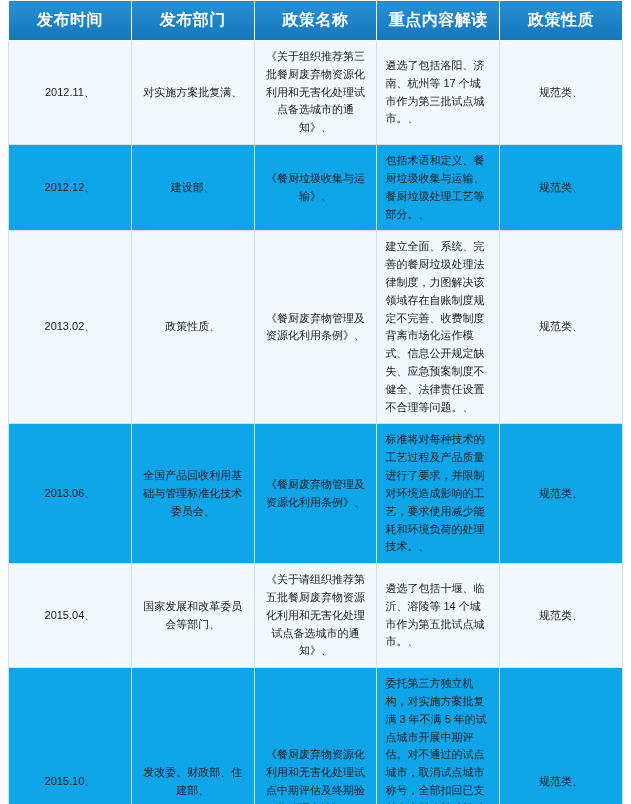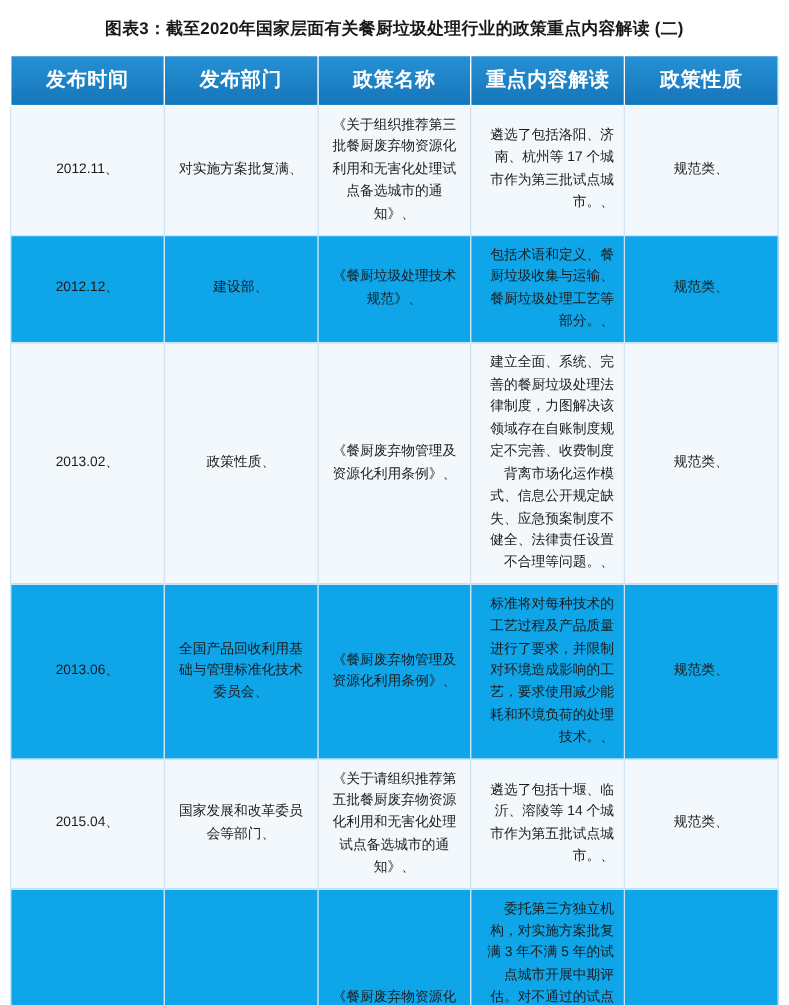--- a/index.html
+++ b/index.html
@@ -60,39 +60,38 @@
   }
   td.c-dept {
     text-align: center;
     width: 78px;
   }
   td.c-name {
     text-align: center;
     width: 104px;
   }
   td.c-content {
-    text-align: right;
+    text-align: left;
     width: 276px;
   }
   td.c-type {
     text-align: center;
     width: 60px;
   }
   tr.odd td {
     background: #f2f8fc;
   }
   tr.even td {
     background: #0ea5e9;
   }
 </style>
 </head>
 <body>
 
 <div class="wrap">
-  <div class="title">图表3：截至2020年国家层面有关餐厨垃圾处理行业的政策重点内容解读 (二)</div>
 
   <table class="policy">
     <thead>
       <tr>
         <th>发布时间</th>
         <th>发布部门</th>
         <th>政策名称</th>
         <th>重点内容解读</th>
         <th>政策性质</th>
       </tr>
@@ -101,21 +100,21 @@
       <tr class="odd">
         <td class="c-date">2012.11、</td>
         <td class="c-dept">对实施方案批复满、</td>
         <td class="c-name">《关于组织推荐第三批餐厨废弃物资源化利用和无害化处理试点备选城市的通知》、</td>
         <td class="c-content">遴选了包括洛阳、济南、杭州等 17 个城市作为第三批试点城市。、</td>
         <td class="c-type">规范类、</td>
       </tr>
       <tr class="even">
         <td class="c-date">2012.12、</td>
         <td class="c-dept">建设部、</td>
-        <td class="c-name">《餐厨垃圾处理技术规范》、</td>
+        <td class="c-name">《餐厨垃圾收集与运输》、</td>
         <td class="c-content">包括术语和定义、餐厨垃圾收集与运输、餐厨垃圾处理工艺等部分。、</td>
         <td class="c-type">规范类、</td>
       </tr>
       <tr class="odd">
         <td class="c-date">2013.02、</td>
         <td class="c-dept">政策性质、</td>
         <td class="c-name">《餐厨废弃物管理及资源化利用条例》、</td>
         <td class="c-content">建立全面、系统、完善的餐厨垃圾处理法律制度，力图解决该领域存在自账制度规定不完善、收费制度背离市场化运作模式、信息公开规定缺失、应急预案制度不健全、法律责任设置不合理等问题。、</td>
         <td class="c-type">规范类、</td>
       </tr>

